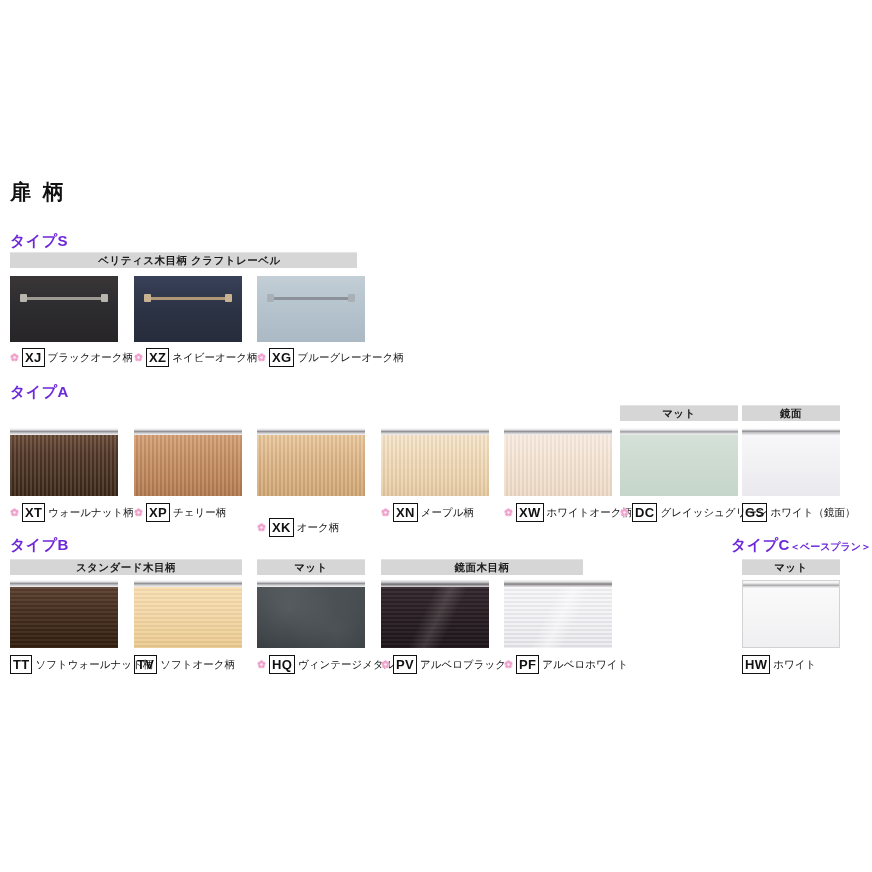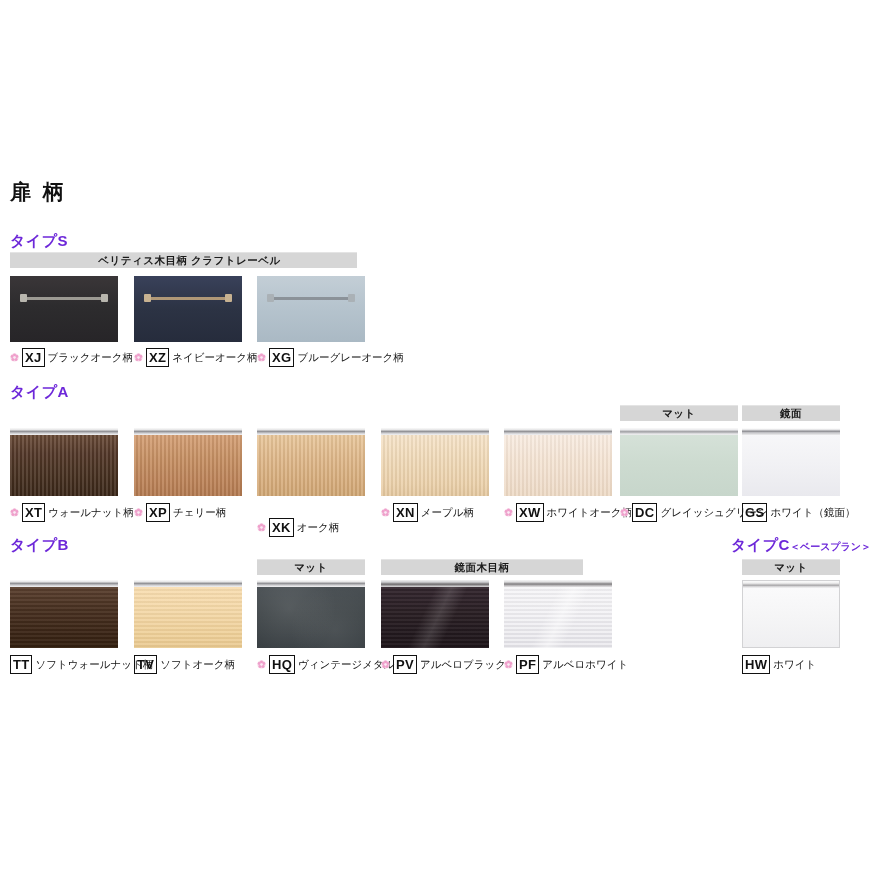--- a/index.html
+++ b/index.html
@@ -335,20 +335,23 @@
   </div>
   <div class="caption" style="left:742px; top:503px;">
     <span class="code">GS</span>
     <span class="cap-name">ホワイト（鏡面）</span>
   </div>
 
   <div class="type-heading" style="left:10px; top:536px;">
     <span>タイプB</span>
   </div>
 
+  <div class="cat-band" style="left:10px; top:559px; width:232px;">
+    <span>スタンダード木目柄</span>
+  </div>
   <div class="cat-band" style="left:257px; top:559px; width:108px;">
     <span>マット</span>
   </div>
   <div class="cat-band" style="left:381px; top:559px; width:202px;">
     <span>鏡面木目柄</span>
   </div>
 
   <div class="swatch" style="left:10px; top:580px; width:108px; height:68px;">
     <div class="rail" style="background:linear-gradient(180deg,#fafafa 0%,#e9e9ea 22%,#8e8e92 52%,#c9c9cc 70%,#f4f4f5 100%);"></div>
     <div class="face" style="background:

